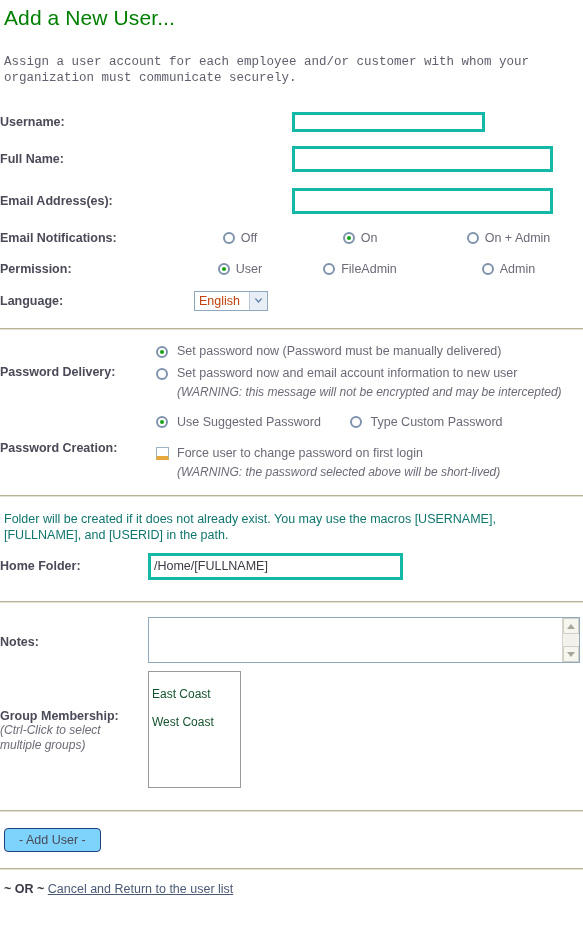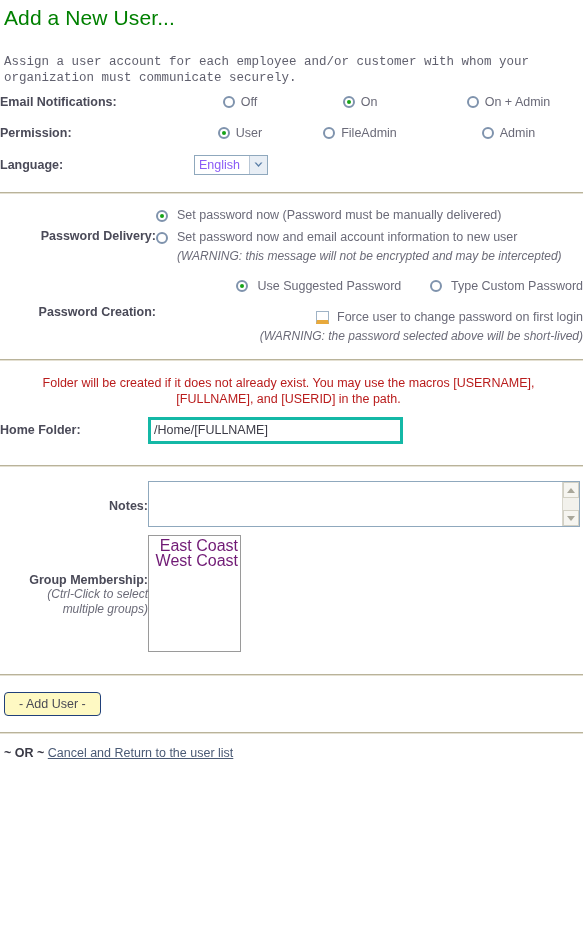--- a/index.html
+++ b/index.html
@@ -49,21 +49,20 @@
   }
   .lbl {
     font-weight: bold;
     color: #4a4a58;
     font-size: 12.5px;
     padding-left: 4px;
     white-space: nowrap;
   }
   .lbl-top {
     vertical-align: top;
-    text-align: right;
   }
   .sublbl {
     font-weight: normal;
     font-style: italic;
     font-size: 12px;
     color: #6b6b78;
     line-height: 15px;
   }
   .txtinput {
     border: 3px solid #14b8a6;
@@ -127,21 +126,21 @@
     border: 1px solid #8fa8bd;
     background: #ffffff;
     height: 20px;
     box-sizing: border-box;
     width: 74px;
   }
   .select .sel-val {
     flex: 1;
     padding: 1px 4px;
     font-size: 12.5px;
-    color: #8b5cf6;
+    color: #c2410c;
     line-height: 17px;
     white-space: nowrap;
     overflow: hidden;
   }
   .select .sel-arrow {
     width: 17px;
     background: #e8eef5;
     border-left: 1px solid #b9c7d6;
     display: flex;
     align-items: center;
@@ -168,22 +167,21 @@
   .warn {
     font-style: italic;
     font-size: 12px;
     color: #6b6b78;
   }
 
   .helptext {
     padding: 0 10px 0 4px;
     font-size: 12.5px;
     line-height: 16px;
-    color: #b91c1c;
-    text-align: center;
+    color: #0f766e;
   }
 
   
   .ta-wrap {
     position: relative;
     border: 1px solid #8fa8bd;
     background: #ffffff;
     box-sizing: border-box;
     width: 432px;
     height: 46px;
@@ -219,33 +217,34 @@
   .listbox {
     border: 1px solid #9a9a9a;
     background: #ffffff;
     width: 93px;
     height: 117px;
     box-sizing: border-box;
     padding: 2px 2px;
     overflow: hidden;
   }
   .listbox .opt {
-    font-size: 16px;
-    color: #701a75;
+    font-size: 12px;
+    color: #14532d;
     line-height: 15px;
     white-space: nowrap;
     padding-left: 1px;
+    margin-top: 13px;
   }
 
   
   .btn {
     font-family: "Liberation Sans", sans-serif;
     font-size: 12.5px;
     color: #4a4a55;
-    background: #fef9c3;
+    background: #7dd3fc;
     border: 1px solid #20407a;
     border-radius: 4px;
     padding: 4px 14px;
     cursor: pointer;
   }
 
   .bottom-line {
     font-size: 12.5px;
     color: #4a4a58;
     padding-left: 4px;
@@ -259,20 +258,45 @@
 </style>
 </head>
 <body>
 
 <div class="page">
 
   <h1 class="page-title">Add a New User...</h1>
 
   <div class="intro">Assign a user account for each employee and/or customer with whom your organization must communicate securely.</div>
 
+  <table class="form">
+    <tbody>
+        <tr>
+          <td style="height:20px" colspan="2"></td>
+        </tr>
+    <tr>
+      <td class="lbl" style="width:194px;height:32px">Username:</td>
+      <td>
+        <input class="txtinput" style="width: 193px;" value="">
+      </td>
+    </tr>
+    <tr>
+      <td class="lbl" style="height:42px">Full Name:</td>
+      <td>
+        <input class="txtinput" style="width: 261px; height: 26px;" value="">
+      </td>
+    </tr>
+    <tr>
+      <td class="lbl" style="height:42px">Email Address(es):</td>
+      <td>
+        <input class="txtinput" style="width: 261px; height: 26px;" value="">
+      </td>
+    </tr>
+  </tbody>
+    </table>
 
   <table class="form">
     <tbody>
         <tr>
       <td class="lbl" style="width:194px;height:31px">Email Notifications:</td>
       <td class="radio-cell" style="width:92px">
         <span class="radio"></span><span class="radio-label">Off</span>
       </td>
       <td class="radio-cell" style="width:148px">
         <span class="radio on"></span><span class="radio-label">On</span>

